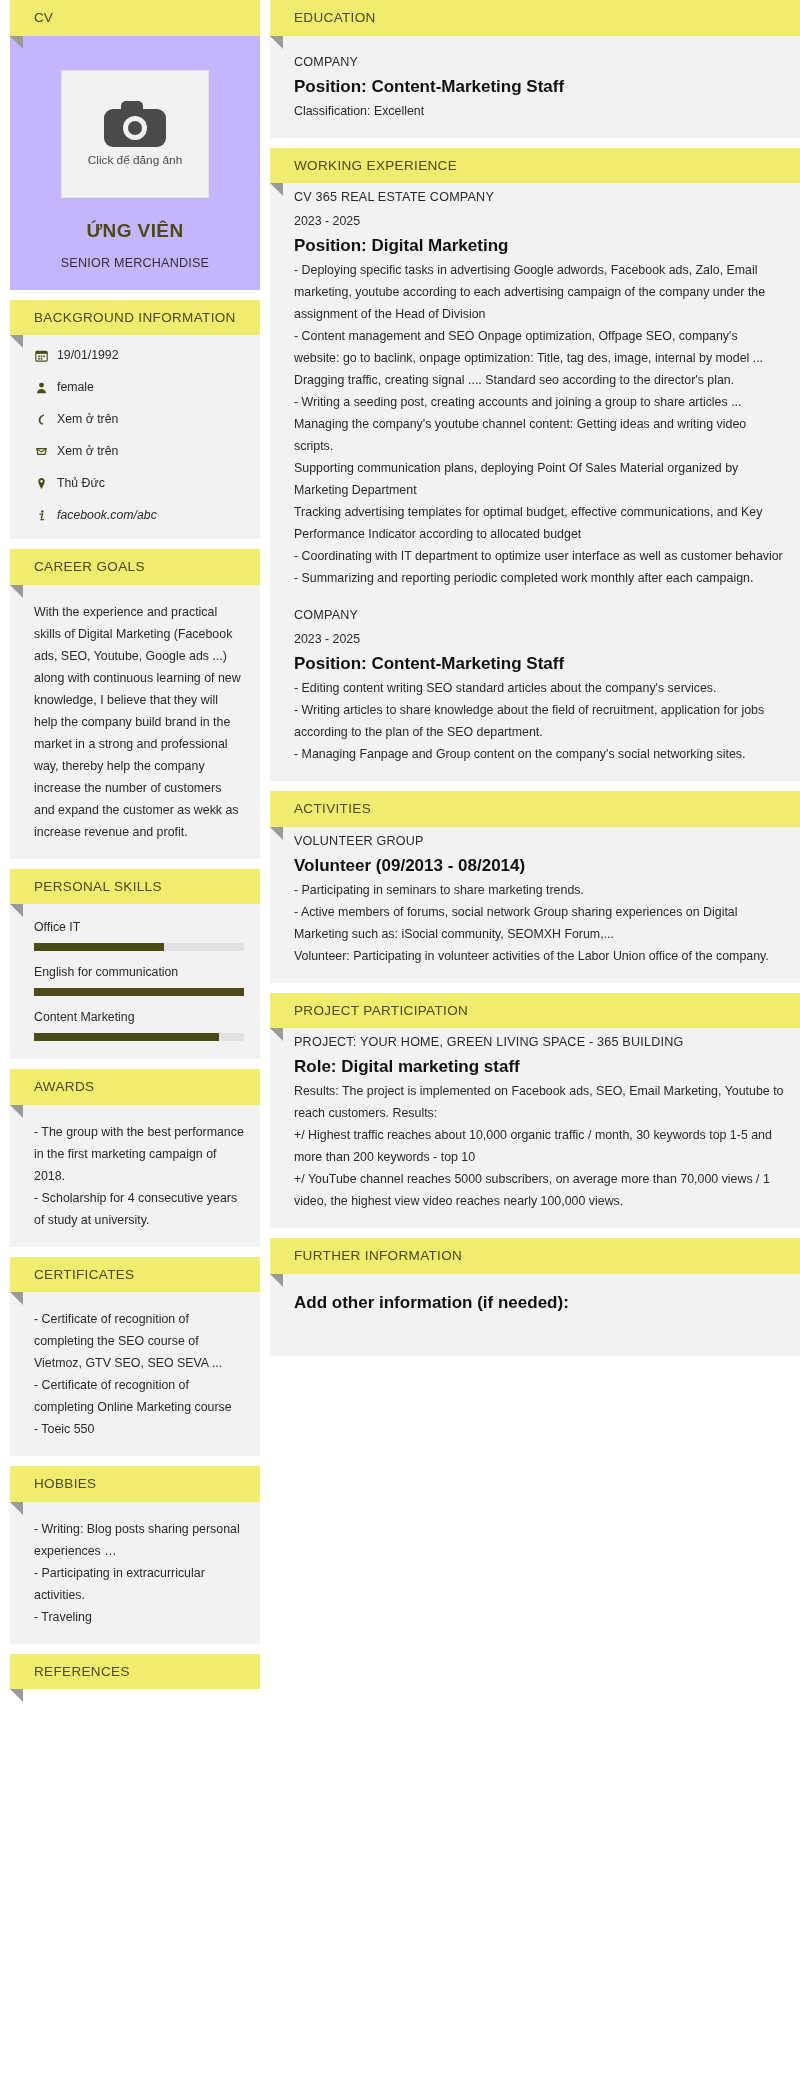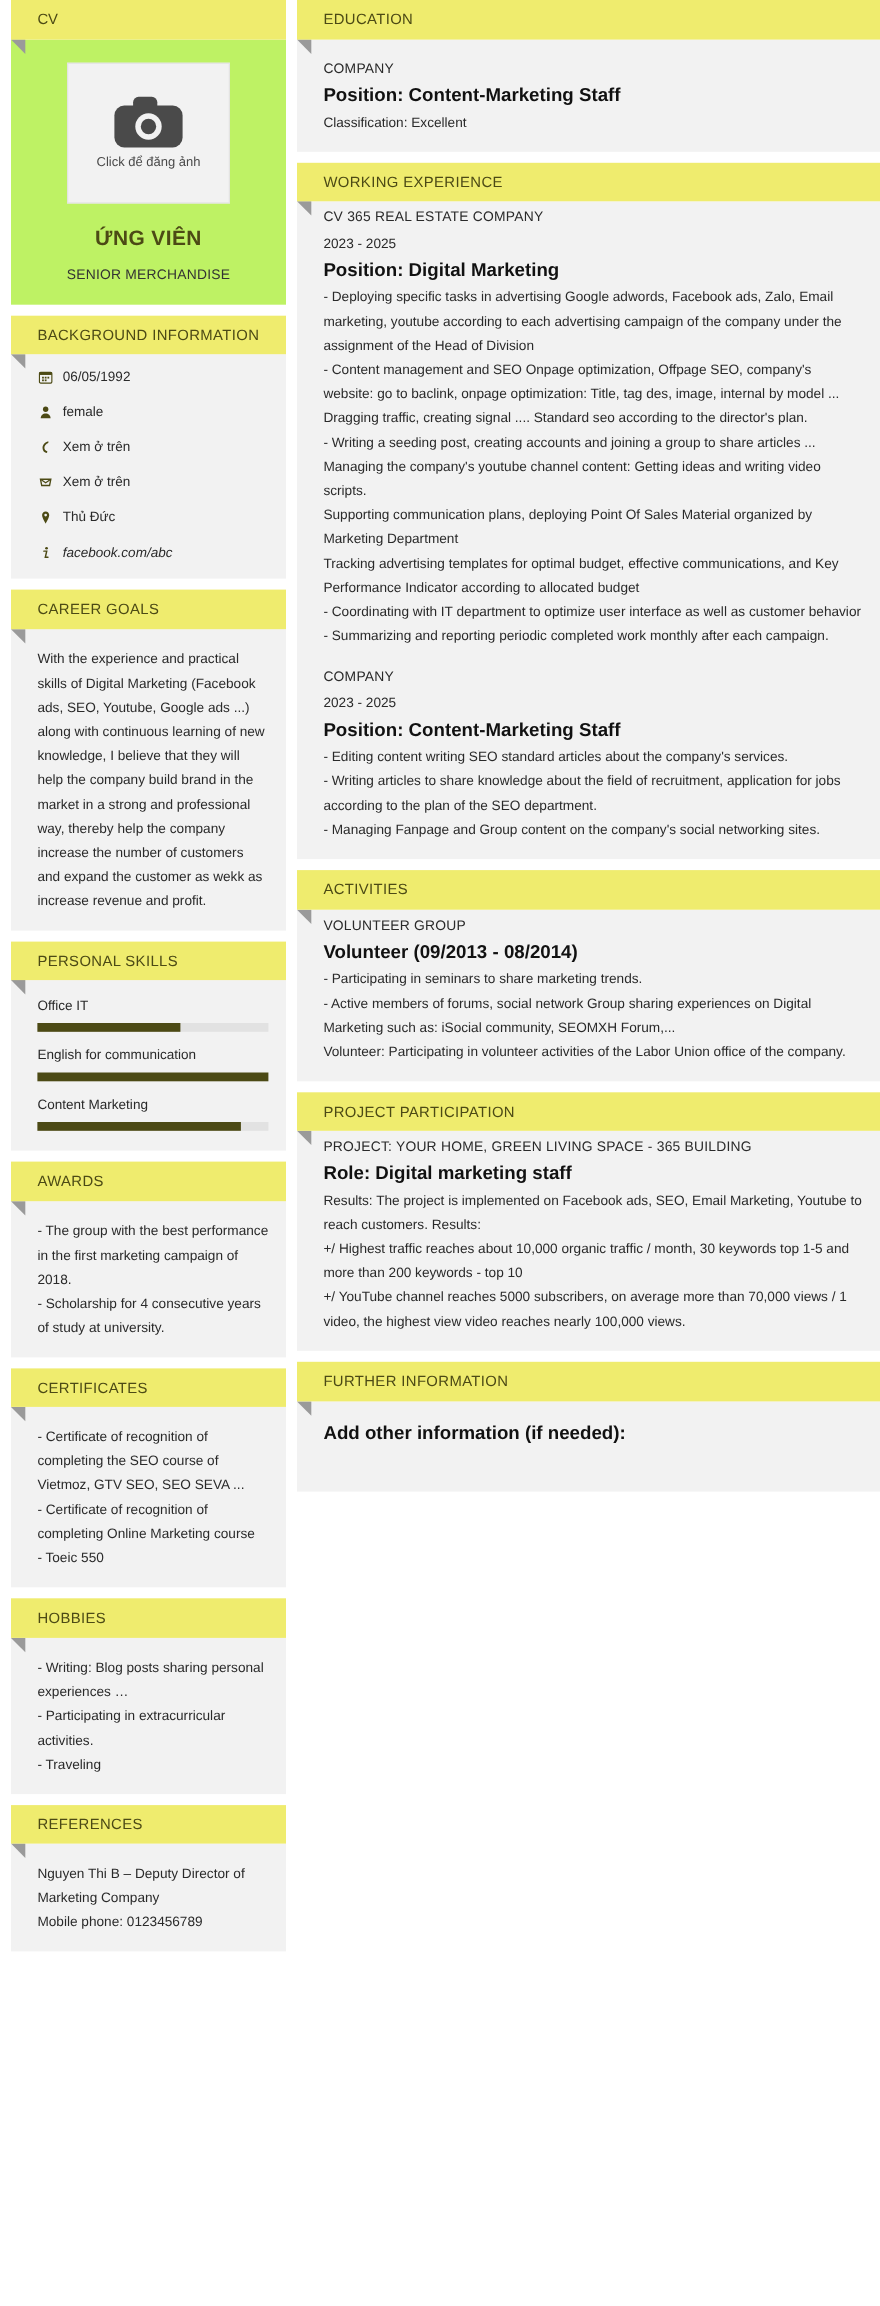--- a/index.html
+++ b/index.html
@@ -91,23 +91,23 @@
     background: #efec6e;
     color: #4c4a15;
     font-size: 13.5px;
     padding: 11px 10px 11px 24px;
     margin-left: 10px;
     line-height: 1;
     position: relative;
     z-index: 2;
   }
   .identity {
-    background: #bef264;
+    background: #c4b5fd;
     margin-left: 10px;
-    padding: 21px 16px 20px 16px;
+    padding: 34px 16px 20px 16px;
     text-align: center;
   }
   .photo-box {
     width: 148px;
     height: 128px;
     margin: 0 auto;
     border: 1px solid #e2e2e2;
     background: #f2f2f2;
     display: flex;
     flex-direction: column;
@@ -272,21 +272,21 @@
           <svg width="13" height="13" viewBox="0 0 16 16">
               <rect x="1" y="3" width="14" height="12" rx="1.5" fill="none" stroke="#4c4a15" stroke-width="1.4"></rect>
               <rect x="1" y="3" width="14" height="3" fill="#4c4a15"></rect>
               <rect x="4" y="8" width="2" height="2" fill="#4c4a15"></rect>
               <rect x="7" y="8" width="2" height="2" fill="#4c4a15"></rect>
               <rect x="10" y="8" width="2" height="2" fill="#4c4a15"></rect>
               <rect x="4" y="11" width="2" height="2" fill="#4c4a15"></rect>
               <rect x="7" y="11" width="2" height="2" fill="#4c4a15"></rect>
             </svg>
         </span>
-        <span>06/05/1992</span>
+        <span>19/01/1992</span>
       </div>
       <div class="contact-row">
         <span class="cicon">
           <svg width="13" height="13" viewBox="0 0 16 16">
               <circle cx="8" cy="5" r="3" fill="#4c4a15"></circle>
               <path d="M2.5 15c0-3.2 2.5-5.3 5.5-5.3s5.5 2.1 5.5 5.3z" fill="#4c4a15"></path>
             </svg>
         </span>
         <span>female</span>
       </div>
@@ -385,24 +385,20 @@
     </div>
     <div class="panel">
       <p class="line">- Writing: Blog posts sharing personal experiences …</p>
       <p class="line">- Participating in extracurricular activities.</p>
       <p class="line">- Traveling</p>
     </div>
 
     <div class="ribbon-wrap">
       <div class="ribbon">REFERENCES</div>
       <div class="fold" style="left:10px;"></div>
-    </div>
-    <div class="panel">
-      <p class="line">Nguyen Thi B – Deputy Director of Marketing Company</p>
-      <p class="line">Mobile phone: 0123456789</p>
     </div>
 
   </div>
 
   <div class="col-right">
 
     <div class="ribbon-wrap">
       <div class="ribbon">EDUCATION</div>
       <div class="fold" style="left:10px;"></div>
     </div>

